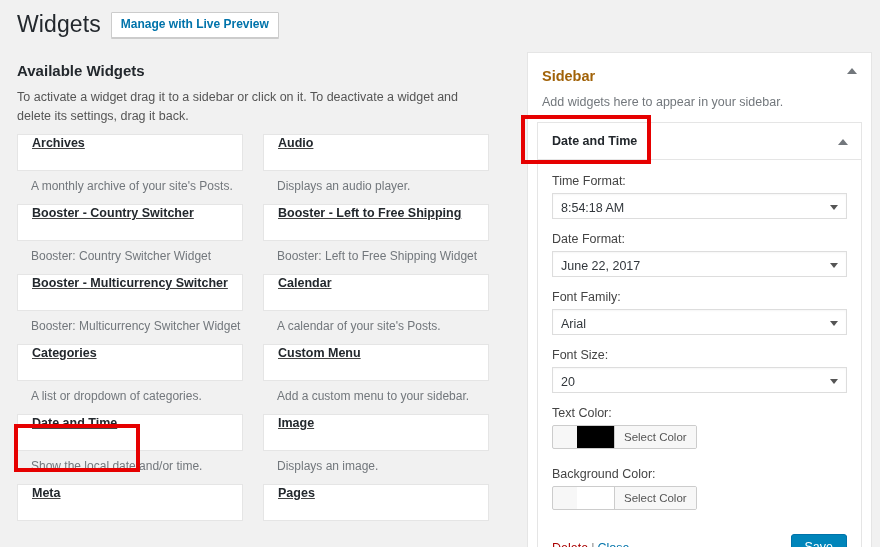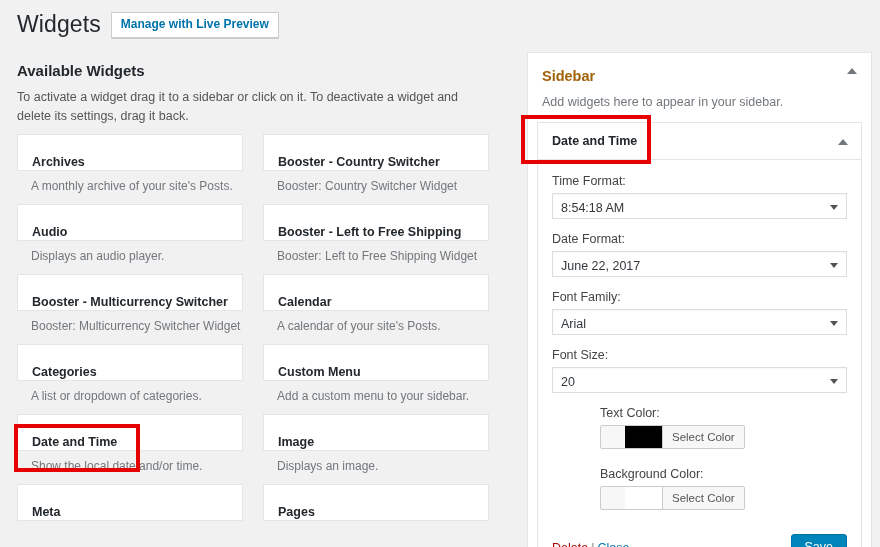--- a/index.html
+++ b/index.html
@@ -46,24 +46,25 @@
     width: 472px;
     display: grid;
     grid-template-columns: 226px 226px;
     column-gap: 20px;
   }
   .widget-cell { margin-bottom: 0; }
   .widget-card {
     background: #fff;
     border: 1px solid #e5e5e5;
     height: 37px;
-    display: flex; align-items: flex-end;
+    display: flex; align-items: flex-start;
     padding: 0 14px;
     cursor: pointer;
     margin-bottom: 9px;
+    text-decoration: underline;
   }
   .widget-name {
     font-size: 12.5px; font-weight: bold; color: #23282d;
     line-height: 16px;
   }
   .widget-desc {
     font-size: 12px; color: #72777c;
     line-height: 16px; padding: 0 0 10px 14px;
     margin-top: -2px;
   }
@@ -138,21 +139,21 @@
     box-shadow: 0 1px 2px rgba(0,0,0,.04) inset;
   }
   .select-arrow {
     position: absolute; right: 8px; top: 11px;
     width: 0; height: 0;
     border-left: 4px solid transparent;
     border-right: 4px solid transparent;
     border-top: 5px solid #555;
   }
 
-  .color-field { margin-bottom: 13px; margin-left: 48px; }
+  .color-field { margin-bottom: 13px; }
   .color-row {
     display: inline-flex; align-items: stretch;
     border: 1px solid #ccc; border-radius: 2px;
     background: #f7f7f7;
     height: 24px; overflow: hidden;
     cursor: pointer;
     padding-left: 24px;
   }
   .color-swatch {
     width: 38px; height: 100%;
@@ -206,29 +207,29 @@
 
   <div class="widget-grid" id="widget-grid">
       <div class="widget-cell">
         <div class="widget-card">
           <span class="widget-name">Archives</span>
         </div>
         <div class="widget-desc">A monthly archive of your site's Posts.</div>
       </div>
       <div class="widget-cell">
         <div class="widget-card">
+          <span class="widget-name">Audio</span>
+        </div>
+        <div class="widget-desc">Displays an audio player.</div>
+      </div>
+      <div class="widget-cell">
+        <div class="widget-card">
           <span class="widget-name">Booster - Country Switcher</span>
         </div>
         <div class="widget-desc">Booster: Country Switcher Widget</div>
-      </div>
-      <div class="widget-cell">
-        <div class="widget-card">
-          <span class="widget-name">Audio</span>
-        </div>
-        <div class="widget-desc">Displays an audio player.</div>
       </div>
       <div class="widget-cell">
         <div class="widget-card">
           <span class="widget-name">Booster - Left to Free Shipping</span>
         </div>
         <div class="widget-desc">Booster: Left to Free Shipping Widget</div>
       </div>
       <div class="widget-cell">
         <div class="widget-card">
           <span class="widget-name">Booster - Multicurrency Switcher</span>

